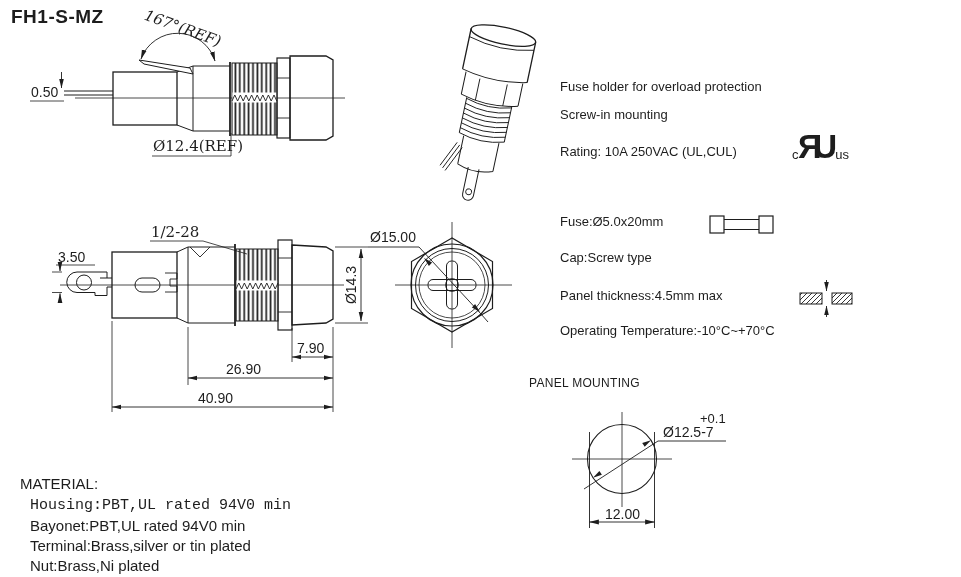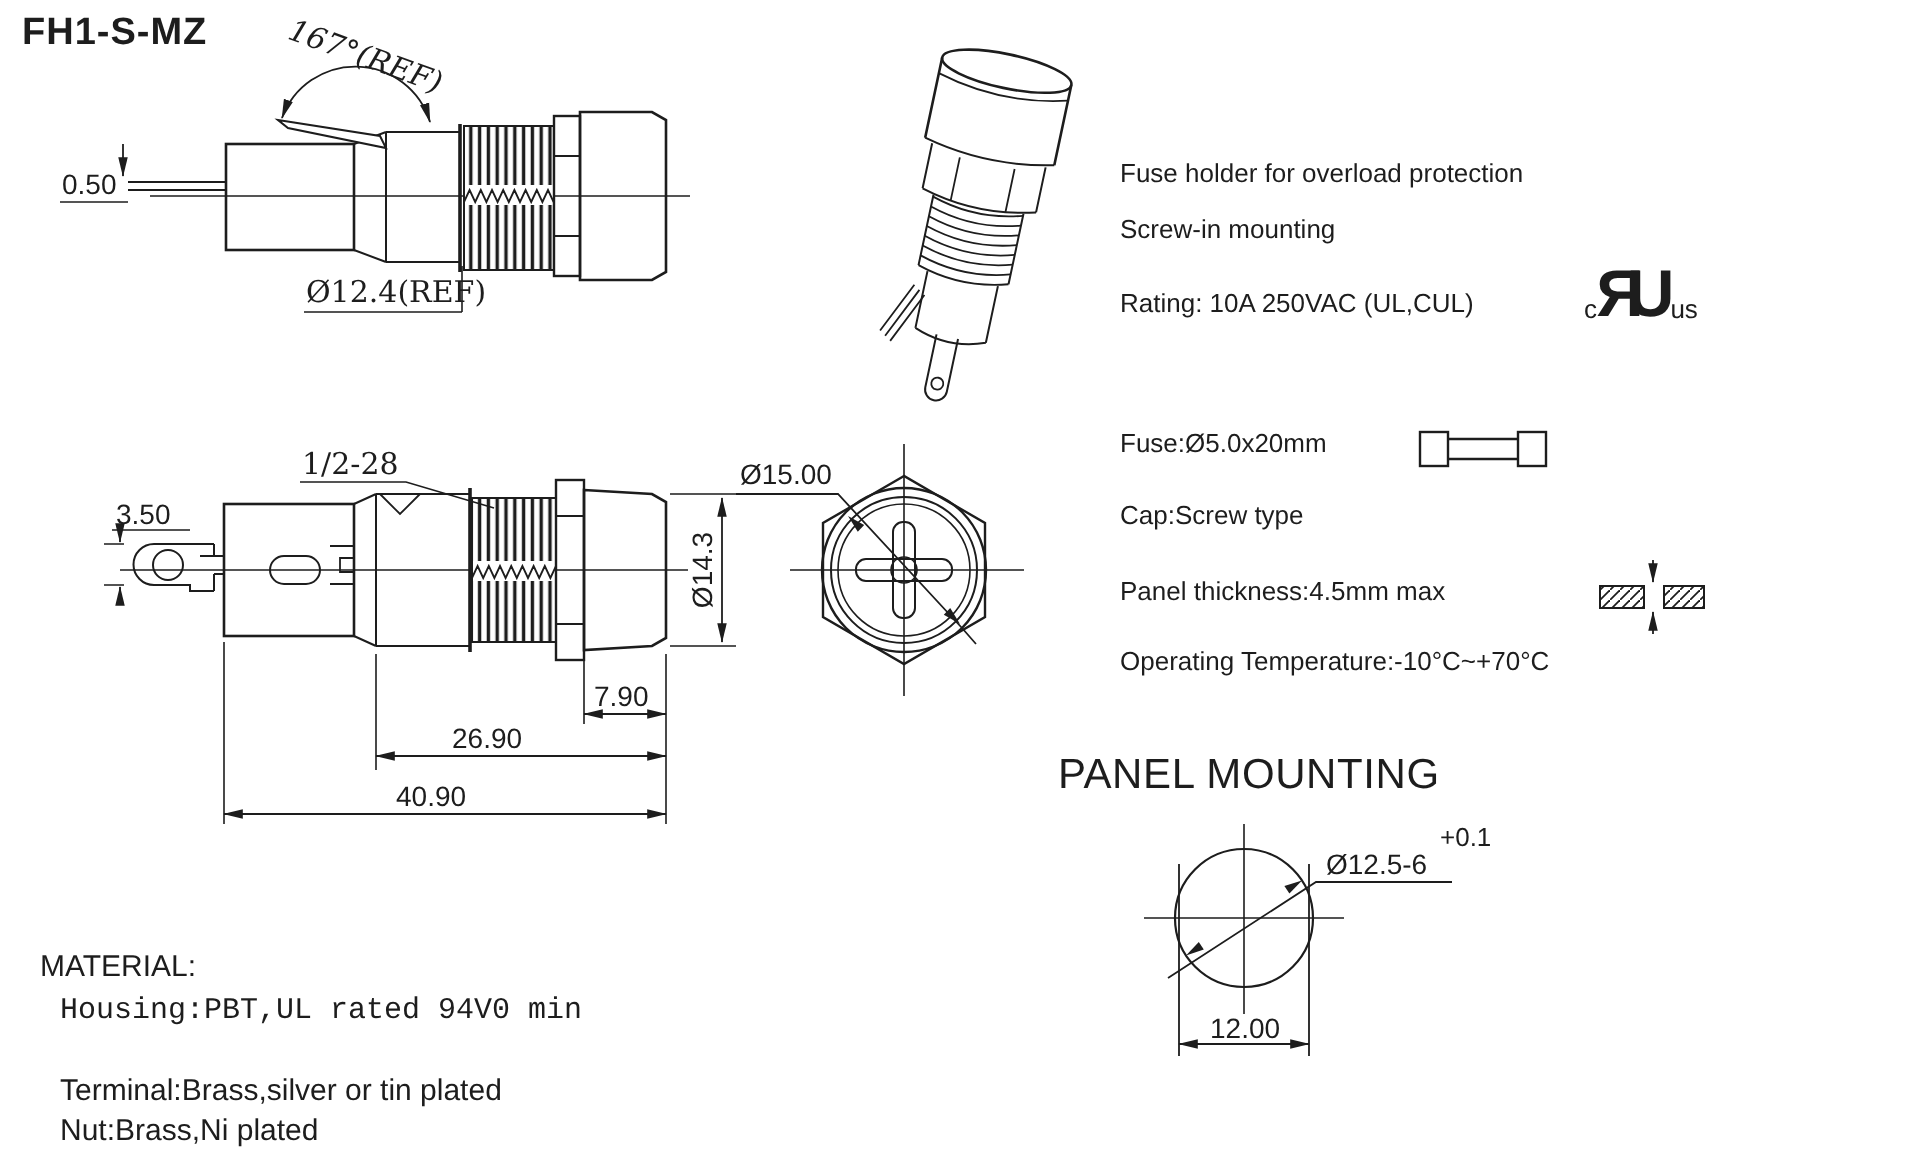--- a/index.html
+++ b/index.html
@@ -7,21 +7,21 @@
           font-family:"Liberation Sans",sans-serif;color:#1d1d1d;}
   .layer{position:absolute;left:0;top:0;}
   .t{position:absolute;white-space:nowrap;color:#1d1d1d;}
   .title{font-size:19px;font-weight:bold;letter-spacing:.5px;}
   .spec{font-size:13px;}
   .dim{font-size:14px;}
   .dim-s{font-size:13px;}
   .cad{font-family:"DejaVu Serif",serif;font-size:15px;}
   .cad-i{font-style:italic;transform:rotate(20deg);transform-origin:0 0;}
   .rot90{transform:translate(-50%,-50%) rotate(-90deg);}
-  .heading{font-size:21px;letter-spacing:.3px;}
+  .heading{font-size:12px;letter-spacing:.3px;}
   .mat{font-size:15px;line-height:20px;}
   .ul-mark{position:absolute;left:792px;top:126px;display:flex;align-items:flex-end;height:36px;}
   .ul-c,.ul-us{font-size:13px;line-height:15px;}
   .ul-r,.ul-u{font-size:33px;font-weight:bold;line-height:30px;letter-spacing:-2px;}
   .ul-r{transform:scaleX(-1);margin:0 -2px 0 1px;}
   .ul-u{margin-left:-6px;}
   .ce{font-size:20px;letter-spacing:2px;font-family:"DejaVu Sans",sans-serif;}
 </style>
 </head>
 <body>
@@ -202,22 +202,23 @@
   <div class="ul-mark">
     <span class="ul-c">c</span>
       <span class="ul-r">R</span>
       <span class="ul-u">U</span>
       <span class="ul-us">us</span>
   </div>
 
   <div class="t ce" style="left:915px;top:172px;">CE</div>
 
   <div class="t heading" style="left:529px;top:376px;">PANEL MOUNTING</div>
-  <div class="t dim-s" style="left:700px;top:411px;margin-left:20px;">+0.1</div>
-  <div class="t dim" style="left:663px;top:424px;">Ø12.5-6</div>
+  <div class="t dim-s" style="left:700px;top:411px;">+0.1</div>
+  <div class="t dim" style="left:663px;top:424px;">Ø12.5-7</div>
   <div class="t dim" style="left:605px;top:506px;">12.00</div>
 
   <div class="t mat" style="left:20px;top:474px;">MATERIAL:</div>
   <div class="t mat" style="left:30px;top:496px;font-family:Liberation Mono, monospace;">Housing:PBT,UL rated 94V0 min</div>
+  <div class="t mat" style="left:30px;top:516px;">Bayonet:PBT,UL rated 94V0 min</div>
   <div class="t mat" style="left:30px;top:536px;">Terminal:Brass,silver or tin plated</div>
   <div class="t mat" style="left:30px;top:556px;">Nut:Brass,Ni plated</div>
 
 </div>
 
 </body></html>

